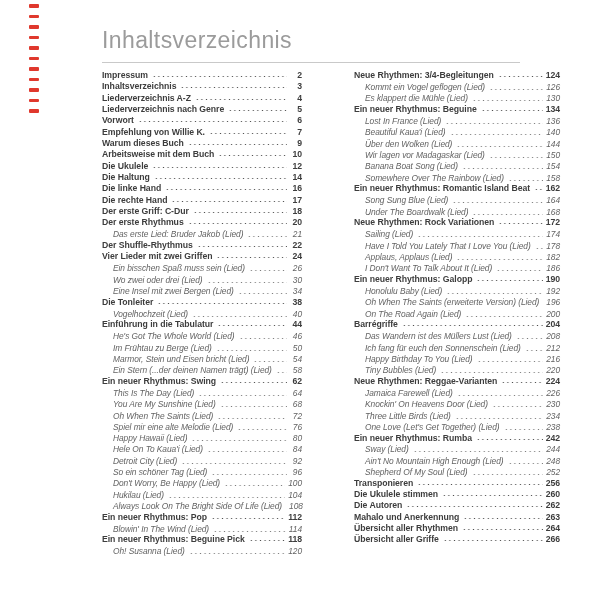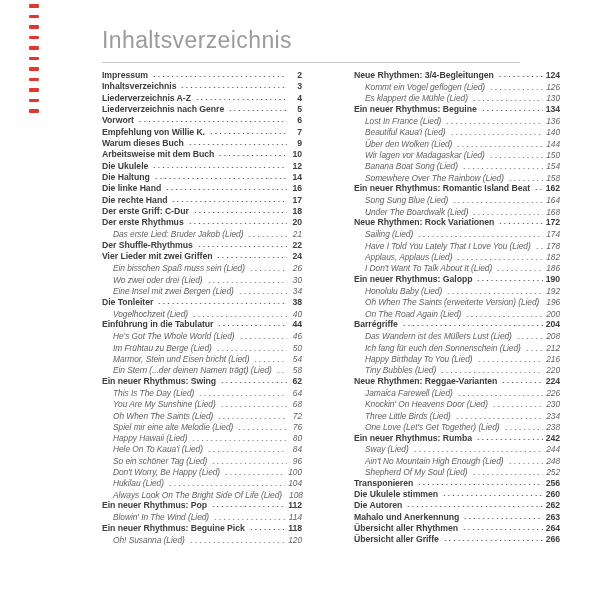--- a/index.html
+++ b/index.html
@@ -228,20 +228,25 @@
             <span class="lab">Happy Hawaii (Lied)</span>
             <span class="leader"></span>
             <span class="pg">80</span>
           </div>
           <div class="toc-row song">
             <span class="lab">Hele On To Kaua'i (Lied)</span>
             <span class="leader"></span>
             <span class="pg">84</span>
           </div>
           <div class="toc-row song">
+            <span class="lab">Detroit City (Lied)</span>
+            <span class="leader"></span>
+            <span class="pg">92</span>
+          </div>
+          <div class="toc-row song">
             <span class="lab">So ein schöner Tag (Lied)</span>
             <span class="leader"></span>
             <span class="pg">96</span>
           </div>
           <div class="toc-row song">
             <span class="lab">Don't Worry, Be Happy (Lied)</span>
             <span class="leader"></span>
             <span class="pg">100</span>
           </div>
           <div class="toc-row song">

